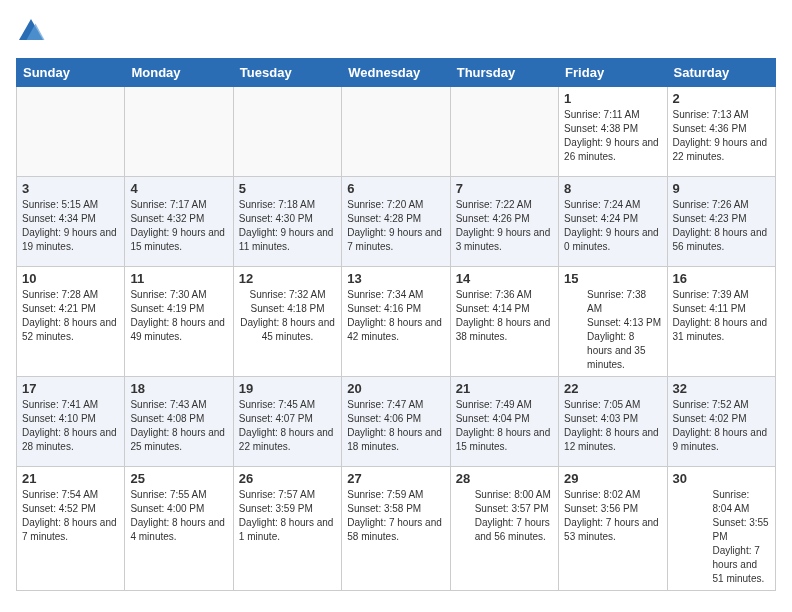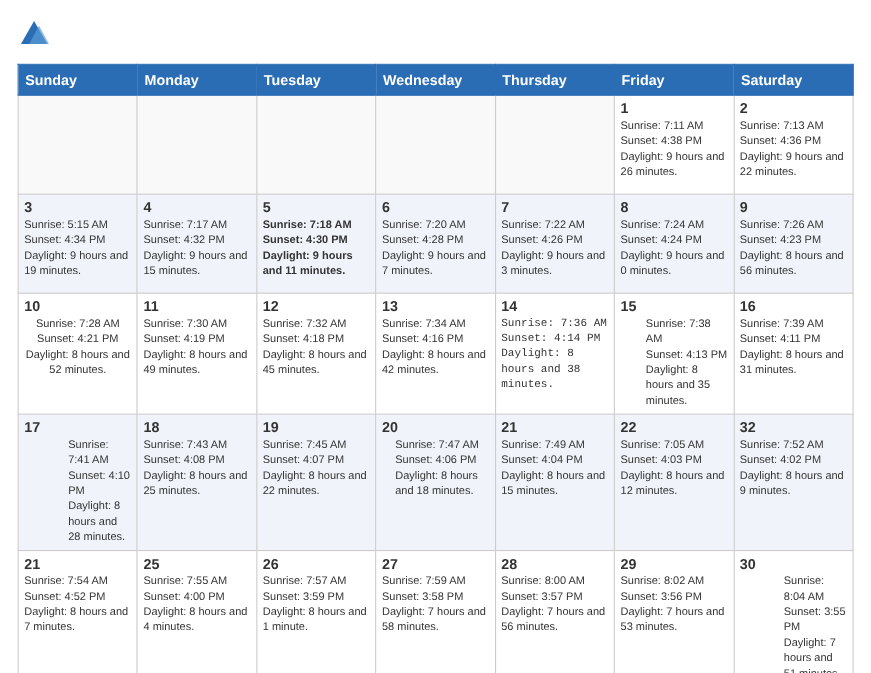--- a/index.html
+++ b/index.html
@@ -85,21 +85,21 @@
 Daylight: 9 hours and 19 minutes.</div>
           </td>
           <td>
             <span class="day-num">4</span>
             <div class="day-info" style="white-space: pre-line;">Sunrise: 7:17 AM
 Sunset: 4:32 PM
 Daylight: 9 hours and 15 minutes.</div>
           </td>
           <td>
             <span class="day-num">5</span>
-            <div class="day-info" style="white-space: pre-line; font-weight: bold;">Sunrise: 7:18 AM
+            <div class="day-info" style="white-space: pre-line;">Sunrise: 7:18 AM
 Sunset: 4:30 PM
 Daylight: 9 hours and 11 minutes.</div>
           </td>
           <td>
             <span class="day-num">6</span>
             <div class="day-info" style="white-space: pre-line;">Sunrise: 7:20 AM
 Sunset: 4:28 PM
 Daylight: 9 hours and 7 minutes.</div>
           </td>
           <td>
@@ -117,83 +117,83 @@
           <td>
             <span class="day-num">9</span>
             <div class="day-info" style="white-space: pre-line;">Sunrise: 7:26 AM
 Sunset: 4:23 PM
 Daylight: 8 hours and 56 minutes.</div>
           </td>
         </tr>
         <tr>
           <td>
             <span class="day-num">10</span>
-            <div class="day-info" style="white-space: pre-line; text-align: center;">Sunrise: 7:28 AM
+            <div class="day-info" style="white-space: pre-line;">Sunrise: 7:28 AM
 Sunset: 4:21 PM
 Daylight: 8 hours and 52 minutes.</div>
           </td>
           <td>
             <span class="day-num">11</span>
             <div class="day-info" style="white-space: pre-line;">Sunrise: 7:30 AM
 Sunset: 4:19 PM
 Daylight: 8 hours and 49 minutes.</div>
           </td>
           <td>
             <span class="day-num">12</span>
-            <div class="day-info" style="white-space: pre-line;">Sunrise: 7:32 AM
+            <div class="day-info" style="white-space: pre-line; text-align: center;">Sunrise: 7:32 AM
 Sunset: 4:18 PM
 Daylight: 8 hours and 45 minutes.</div>
           </td>
           <td>
             <span class="day-num">13</span>
             <div class="day-info" style="white-space: pre-line;">Sunrise: 7:34 AM
 Sunset: 4:16 PM
 Daylight: 8 hours and 42 minutes.</div>
           </td>
           <td>
             <span class="day-num">14</span>
-            <div class="day-info" style="white-space: pre-line; font-family: Liberation Mono, monospace;">Sunrise: 7:36 AM
+            <div class="day-info" style="white-space: pre-line;">Sunrise: 7:36 AM
 Sunset: 4:14 PM
 Daylight: 8 hours and 38 minutes.</div>
           </td>
           <td>
             <span class="day-num">15</span>
             <div class="day-info" style="white-space: pre-line; margin-left: 23px;">Sunrise: 7:38 AM
 Sunset: 4:13 PM
 Daylight: 8 hours and 35 minutes.</div>
           </td>
           <td>
             <span class="day-num">16</span>
             <div class="day-info" style="white-space: pre-line;">Sunrise: 7:39 AM
 Sunset: 4:11 PM
 Daylight: 8 hours and 31 minutes.</div>
           </td>
         </tr>
         <tr>
           <td>
             <span class="day-num">17</span>
-            <div class="day-info" style="white-space: pre-line; margin-left: 40px;">Sunrise: 7:41 AM
+            <div class="day-info" style="white-space: pre-line;">Sunrise: 7:41 AM
 Sunset: 4:10 PM
 Daylight: 8 hours and 28 minutes.</div>
           </td>
           <td>
             <span class="day-num">18</span>
             <div class="day-info" style="white-space: pre-line;">Sunrise: 7:43 AM
 Sunset: 4:08 PM
 Daylight: 8 hours and 25 minutes.</div>
           </td>
           <td>
             <span class="day-num">19</span>
             <div class="day-info" style="white-space: pre-line;">Sunrise: 7:45 AM
 Sunset: 4:07 PM
 Daylight: 8 hours and 22 minutes.</div>
           </td>
           <td>
             <span class="day-num">20</span>
-            <div class="day-info" style="white-space: pre-line; margin-left: 12px;">Sunrise: 7:47 AM
+            <div class="day-info" style="white-space: pre-line;">Sunrise: 7:47 AM
 Sunset: 4:06 PM
 Daylight: 8 hours and 18 minutes.</div>
           </td>
           <td>
             <span class="day-num">21</span>
             <div class="day-info" style="white-space: pre-line;">Sunrise: 7:49 AM
 Sunset: 4:04 PM
 Daylight: 8 hours and 15 minutes.</div>
           </td>
           <td>
@@ -229,21 +229,21 @@
 Daylight: 8 hours and 1 minute.</div>
           </td>
           <td>
             <span class="day-num">27</span>
             <div class="day-info" style="white-space: pre-line;">Sunrise: 7:59 AM
 Sunset: 3:58 PM
 Daylight: 7 hours and 58 minutes.</div>
           </td>
           <td>
             <span class="day-num">28</span>
-            <div class="day-info" style="white-space: pre-line;">Sunrise: 8:00 AM
+            <div class="day-info" style="white-space: pre-line; margin-left: 19px;">Sunrise: 8:00 AM
 Sunset: 3:57 PM
 Daylight: 7 hours and 56 minutes.</div>
           </td>
           <td>
             <span class="day-num">29</span>
             <div class="day-info" style="white-space: pre-line;">Sunrise: 8:02 AM
 Sunset: 3:56 PM
 Daylight: 7 hours and 53 minutes.</div>
           </td>
           <td>

